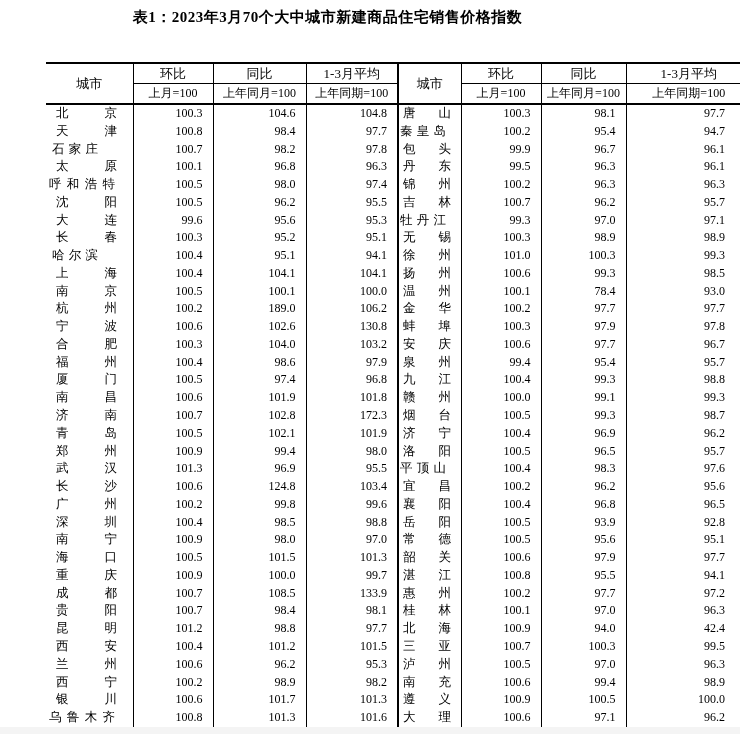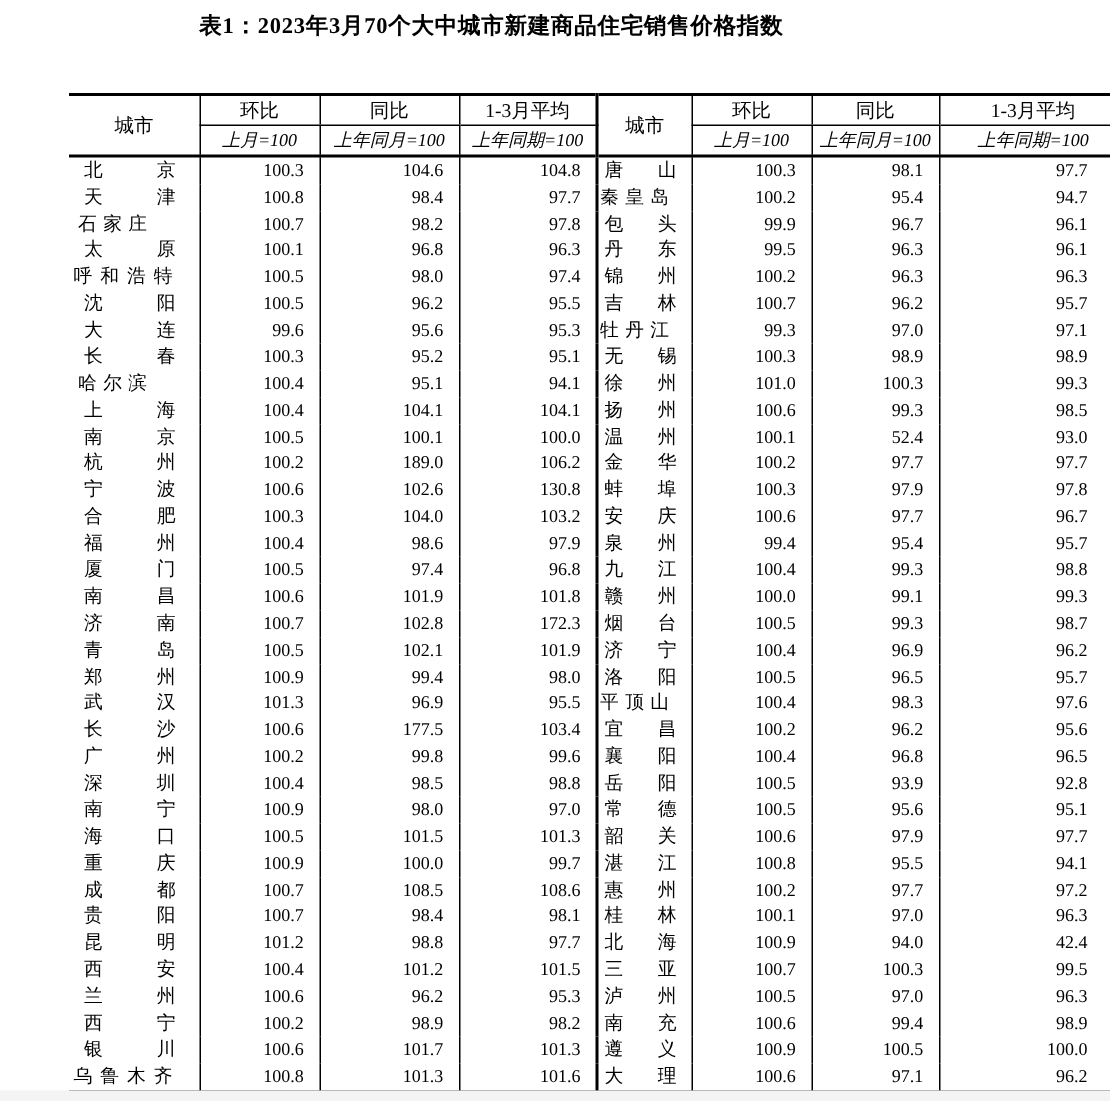--- a/index.html
+++ b/index.html
@@ -21,21 +21,21 @@
     border-collapse:collapse;
     table-layout:fixed;
     position:absolute; left:46px; top:62px;
     width:705px;
     border-top:2px solid #000;
     border-bottom:2px solid #000;
   }
   thead { border-bottom:2px solid #000; }
   th, td { margin:0; padding:0; font-weight:normal; }
   thead th { height:19px; line-height:19px; text-align:center; font-size:13px; }
-  thead th.sub { font-size:12px;font-style:italic; }
+  thead th.sub { font-size:12px; }
   thead th.top { border-bottom:1px solid #000;margin-left:16px; }
   tbody td { height:17.77px; line-height:17.77px; font-size:12.5px; white-space:nowrap; overflow:hidden; }
   .v  { border-left:1px solid #000; }
   .vd { border-left:2px solid #000; }
   td.num { text-align:right; padding-right:10px; font-size:12px; }
   td.num.last { padding-right:26px; }
   td.city { text-align:left; }
   .cn { display:inline-flex; justify-content:space-between; }
   .cn.l2 { width:61px; margin-left:10px; }
   .cn.l3 { width:46px; margin-left:6px; }
@@ -259,21 +259,21 @@
               <span>京</span>
             </span></td>
           <td class="num v">100.5</td>
           <td class="num v">100.1</td>
           <td class="num v">100.0</td>
           <td class="city vd"><span class="cn r2">
               <span>温</span>
               <span>州</span>
             </span></td>
           <td class="num v">100.1</td>
-          <td class="num v">52.4</td>
+          <td class="num v">78.4</td>
           <td class="num v last">93.0</td>
         </tr>
         <tr>
           <td class="city"><span class="cn l2">
               <span>杭</span>
               <span>州</span>
             </span></td>
           <td class="num v">100.2</td>
           <td class="num v">189.0</td>
           <td class="num v">106.2</td>
@@ -429,21 +429,21 @@
           <td class="num v">100.4</td>
           <td class="num v">98.3</td>
           <td class="num v last">97.6</td>
         </tr>
         <tr>
           <td class="city"><span class="cn l2">
               <span>长</span>
               <span>沙</span>
             </span></td>
           <td class="num v">100.6</td>
-          <td class="num v">177.5</td>
+          <td class="num v">124.8</td>
           <td class="num v">103.4</td>
           <td class="city vd"><span class="cn r2">
               <span>宜</span>
               <span>昌</span>
             </span></td>
           <td class="num v">100.2</td>
           <td class="num v">96.2</td>
           <td class="num v last">95.6</td>
         </tr>
         <tr>
@@ -526,21 +526,21 @@
           <td class="num v">95.5</td>
           <td class="num v last">94.1</td>
         </tr>
         <tr>
           <td class="city"><span class="cn l2">
               <span>成</span>
               <span>都</span>
             </span></td>
           <td class="num v">100.7</td>
           <td class="num v">108.5</td>
-          <td class="num v">108.6</td>
+          <td class="num v">133.9</td>
           <td class="city vd"><span class="cn r2">
               <span>惠</span>
               <span>州</span>
             </span></td>
           <td class="num v">100.2</td>
           <td class="num v">97.7</td>
           <td class="num v last">97.2</td>
         </tr>
         <tr>
           <td class="city"><span class="cn l2">

